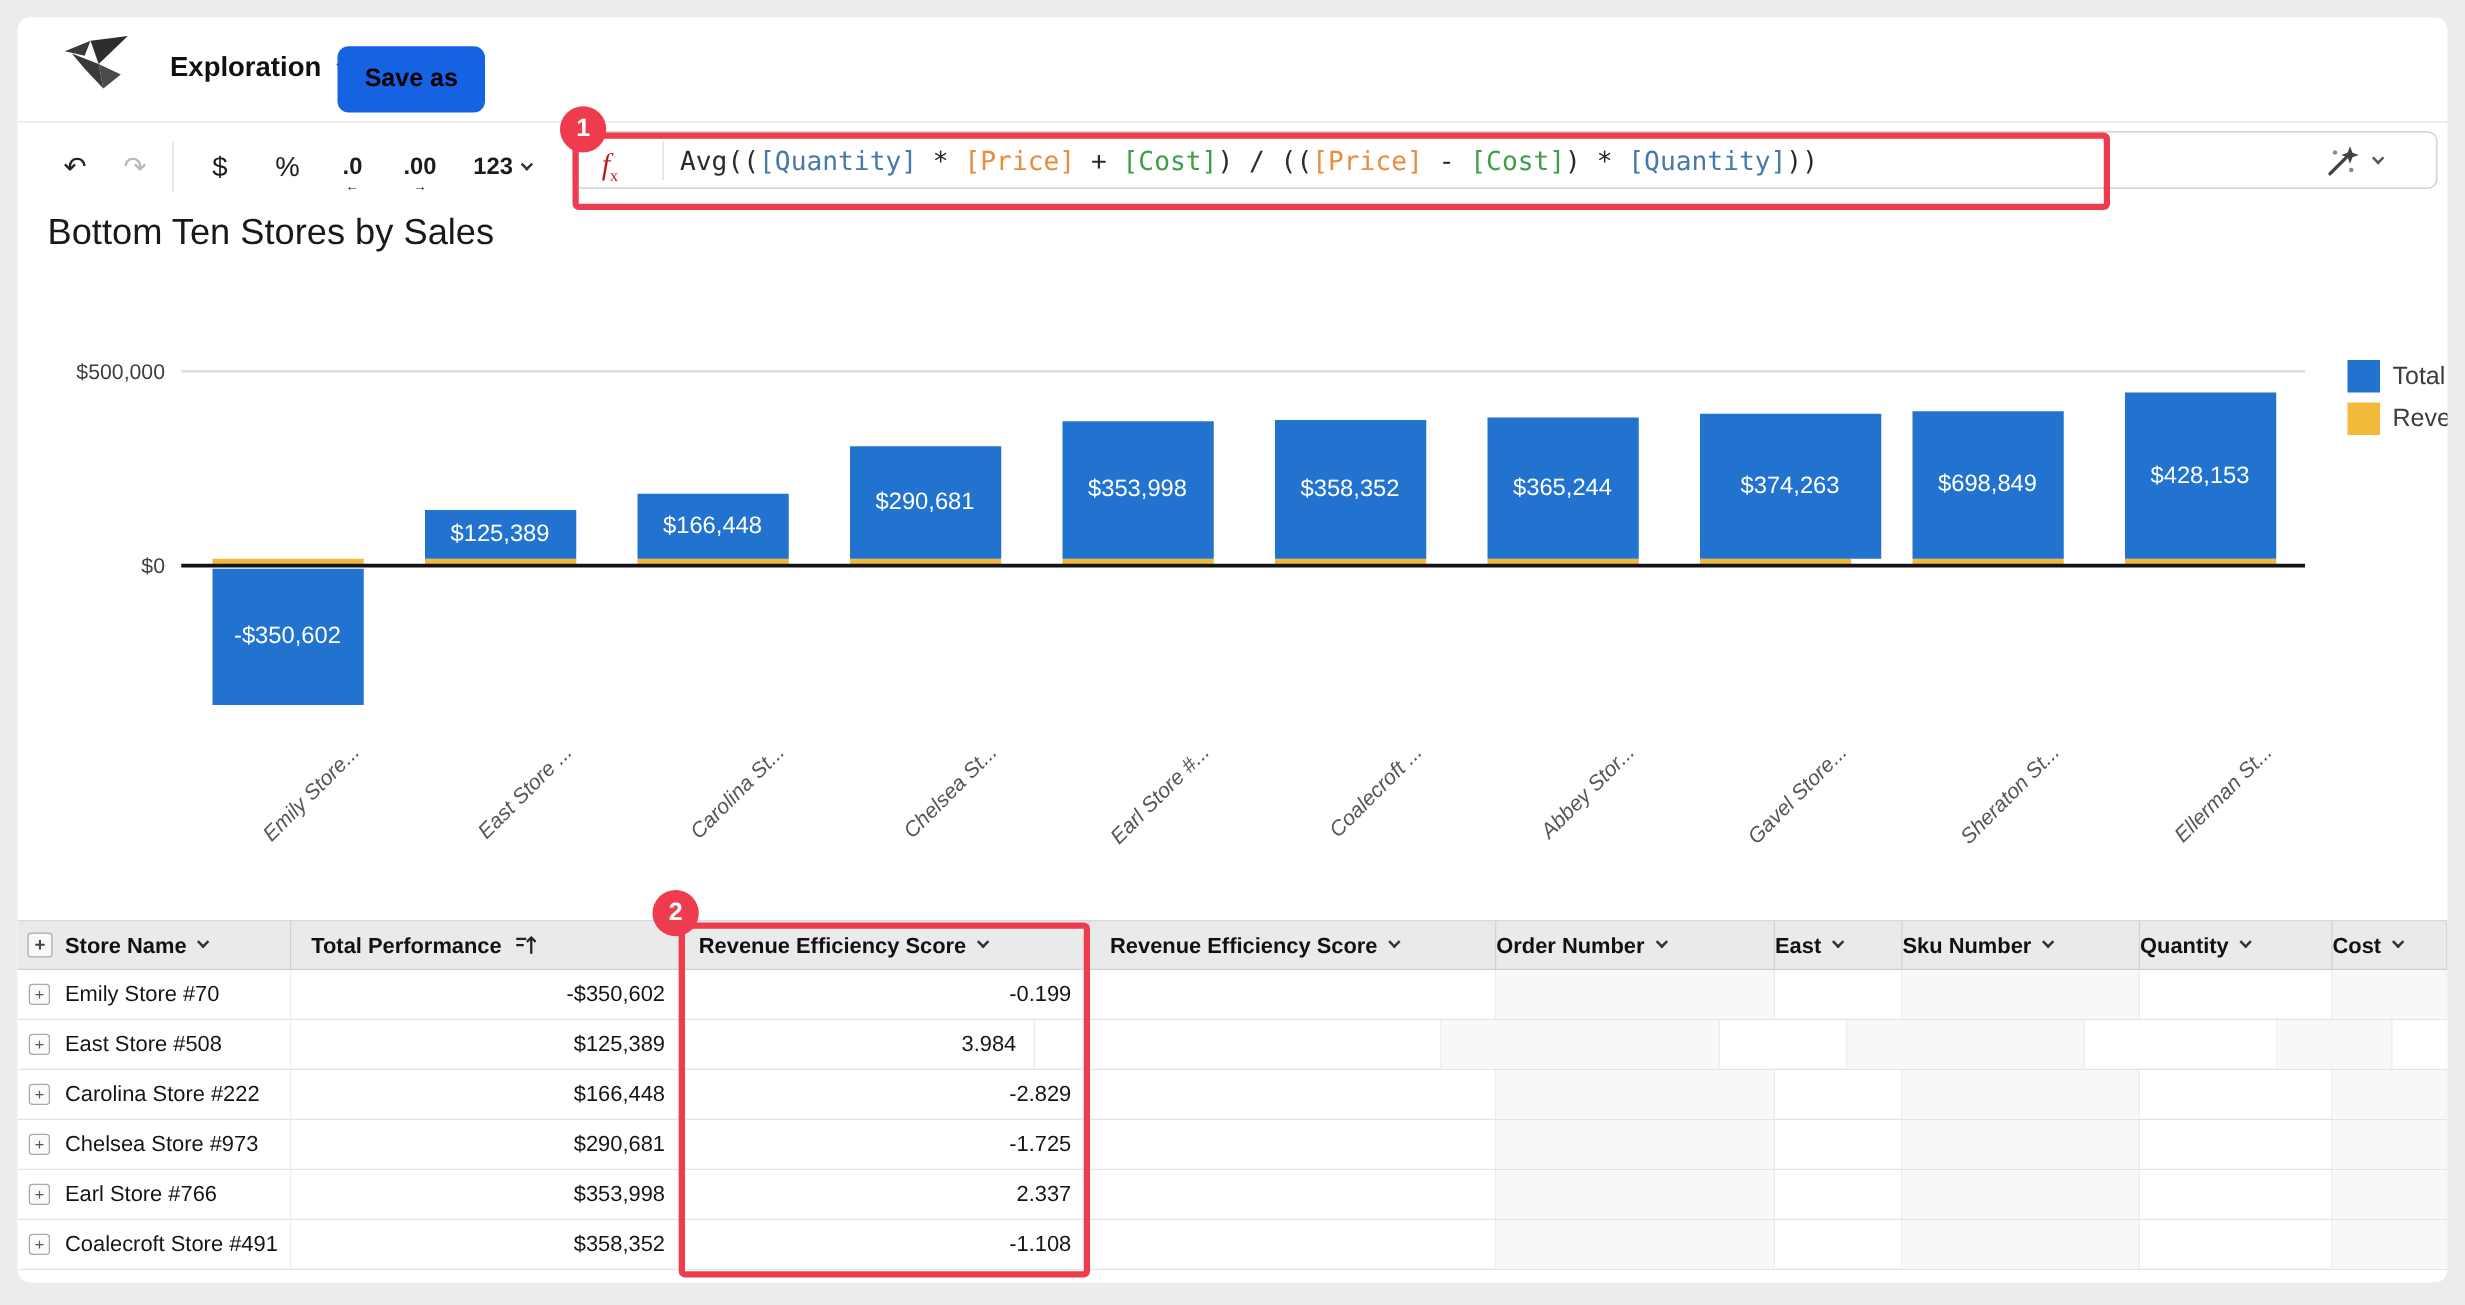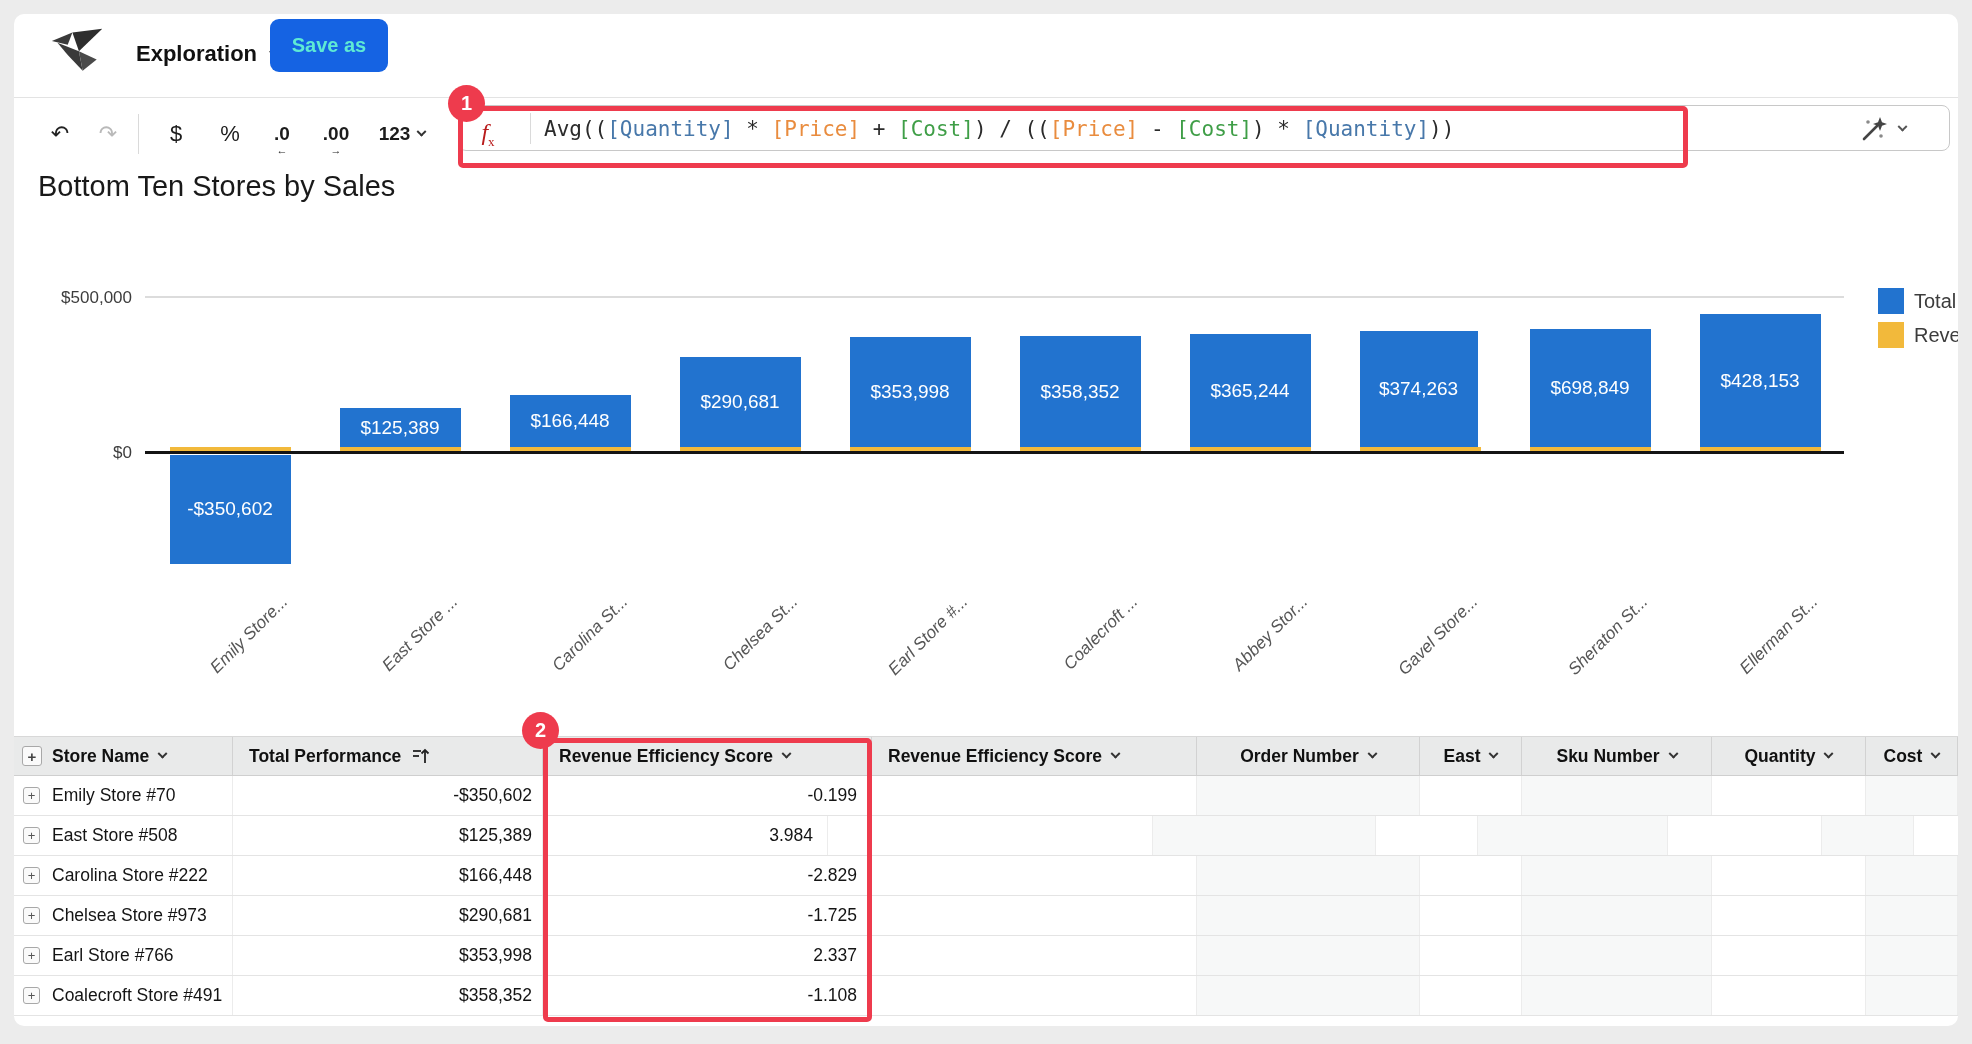--- a/index.html
+++ b/index.html
@@ -6,21 +6,21 @@
   html,body { width:1972px; height:1044px; }
   body { background:#ececec; font-family:"Liberation Sans", sans-serif; position:relative; overflow:hidden; }
   .card { position:absolute; left:14px; top:14px; width:1944px; height:1012px; background:#fff; border-radius:10px; overflow:hidden; }
 
   
   .topbar-sep { position:absolute; left:0; top:83px; width:100%; height:1px; background:#e3e3e3; }
   .logo { position:absolute; left:36px; top:12px; width:56px; height:56px; cursor:pointer; }
   .doc-title { position:absolute; left:122px; top:27px; font-size:22px; font-weight:bold; color:#111; display:flex; align-items:center; gap:14px; cursor:pointer; }
   .chev { display:inline-block; width:9px; height:9px; border-right:2.5px solid #333; border-bottom:2.5px solid #333; transform:rotate(45deg) translate(-2px,-2px); }
   .chev.sm { width:7px; height:7px; border-width:2px; }
-  .save-btn { position:absolute; left:256px; top:5px; width:118px; height:53px; background:#1563e3; border-radius:9px; color:#5eead4; font-size:20px; font-weight:bold; display:flex; align-items:center; justify-content:center; cursor:pointer; }
+  .save-btn { position:absolute; left:256px; top:23px; width:118px; height:53px; background:#1563e3; border-radius:9px; color:#000000; font-size:20px; font-weight:bold; display:flex; align-items:center; justify-content:center; cursor:pointer; }
 
   
   .tbtn { position:absolute; top:98px; width:44px; height:44px; display:flex; align-items:center; justify-content:center; font-size:22px; color:#1c1c1c; cursor:pointer; border-radius:6px; }
   .tbtn .stack { position:relative; font-weight:bold; font-size:19px; }
   .tbtn .stack .tiny { position:absolute; left:50%; transform:translateX(-50%); bottom:-11px; font-size:11px; font-weight:normal; color:#222; }
   .vsep { position:absolute; width:1px; background:#dadada; }
   .undo { color:#222; } .redo { color:#b9b9b9; }
   .n123 { width:64px; gap:8px; font-size:19px; font-weight:bold; }
   .fxicon { font-family:"Liberation Serif", serif; font-style:italic; font-size:24px; color:#b91c1c; }
   .fxicon sub { font-size:13px; font-style:normal; }
@@ -44,21 +44,21 @@
   .sliver { position:absolute; background:#f2b93b; cursor:pointer; }
   .xlabel { position:absolute; width:210px; text-align:right; font-size:17px; font-style:italic; color:#565656; transform:rotate(-45deg); transform-origin:top right; white-space:nowrap; }
   .legend-item { position:absolute; display:flex; align-items:center; gap:10px; cursor:pointer; }
   .legend-swatch { width:26px; height:26px; flex:0 0 auto; }
   .legend-label { font-size:20px; color:#3c3c3c; white-space:nowrap; }
 
   
   .grid-table { position:absolute; left:0; top:722px; width:1944px; }
   .thead { display:flex; height:40px; background:#e9eaea; border-top:1px solid #d8d8d8; border-bottom:1px solid #cfcfcf; }
   .th { position:relative; display:flex; align-items:center; font-size:17.5px; font-weight:bold; color:#111; border-right:1px solid #d2d2d2; cursor:pointer; gap:10px; }
-  .th.center { justify-content:center; }
+  .th.center { justify-content:flex-start; }
   .trow { display:flex; height:40px; border-bottom:1px solid #e4e4e4; background:#fff; }
   .td { position:relative; display:flex; align-items:center; font-size:17.5px; color:#141414; border-right:1px solid #ececec; cursor:default; }
   .td.num { justify-content:flex-end; }
   .td.tint { background:#f7f8f8; }
   .plusbox { display:flex; align-items:center; justify-content:center; border:1px solid #a8a8a8; border-radius:3px; background:#fafafa; color:#444; cursor:pointer; flex:0 0 auto; }
   .plusbox.hdr { width:20px; height:20px; font-size:15px; margin-left:8px; }
   .plusbox.row { width:17px; height:17px; font-size:13px; margin-left:9px; color:#555; }
   .sort-icon { display:inline-flex; }
 </style>
 </head>
@@ -150,21 +150,21 @@
       </div>
       <div class="sliver" style="left: 1005.5px; top: 433px; width: 121px; height: 5px;"></div>
       <div class="bar" style="left: 1005.5px; top: 322px; width: 121px; height: 111px;">
         <span class="bar-label">$358,352</span>
       </div>
       <div class="sliver" style="left: 1175.5px; top: 433px; width: 121px; height: 5px;"></div>
       <div class="bar" style="left: 1175.5px; top: 320px; width: 121px; height: 113px;">
         <span class="bar-label">$365,244</span>
       </div>
       <div class="sliver" style="left: 1345.5px; top: 433px; width: 121px; height: 5px;"></div>
-      <div class="bar" style="left: 1345.5px; top: 317px; width: 118px; height: 116px;">
+      <div class="bar" style="left: 1345.5px; top: 317px; width: 145px; height: 116px;">
         <span class="bar-label">$374,263</span>
       </div>
       <div class="sliver" style="left: 1515.5px; top: 433px; width: 121px; height: 5px;"></div>
       <div class="bar" style="left: 1515.5px; top: 315px; width: 121px; height: 118px;">
         <span class="bar-label">$698,849</span>
       </div>
       <div class="sliver" style="left: 1685.5px; top: 433px; width: 121px; height: 5px;"></div>
       <div class="bar" style="left: 1685.5px; top: 300px; width: 121px; height: 133px;">
         <span class="bar-label">$428,153</span>
       </div>

